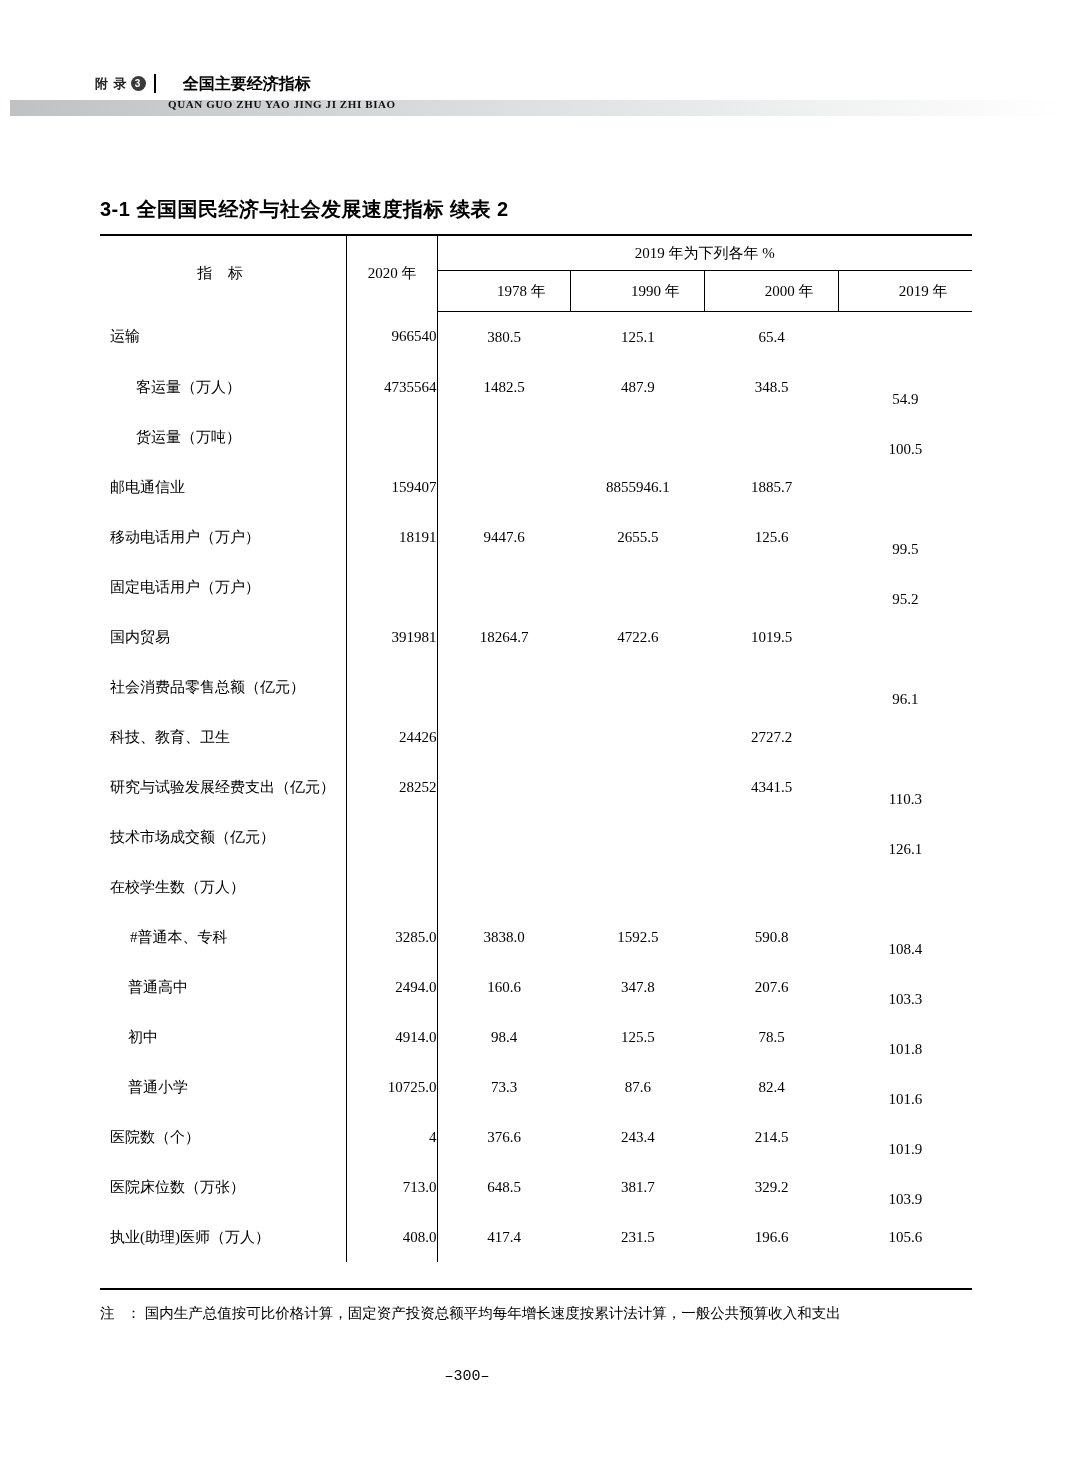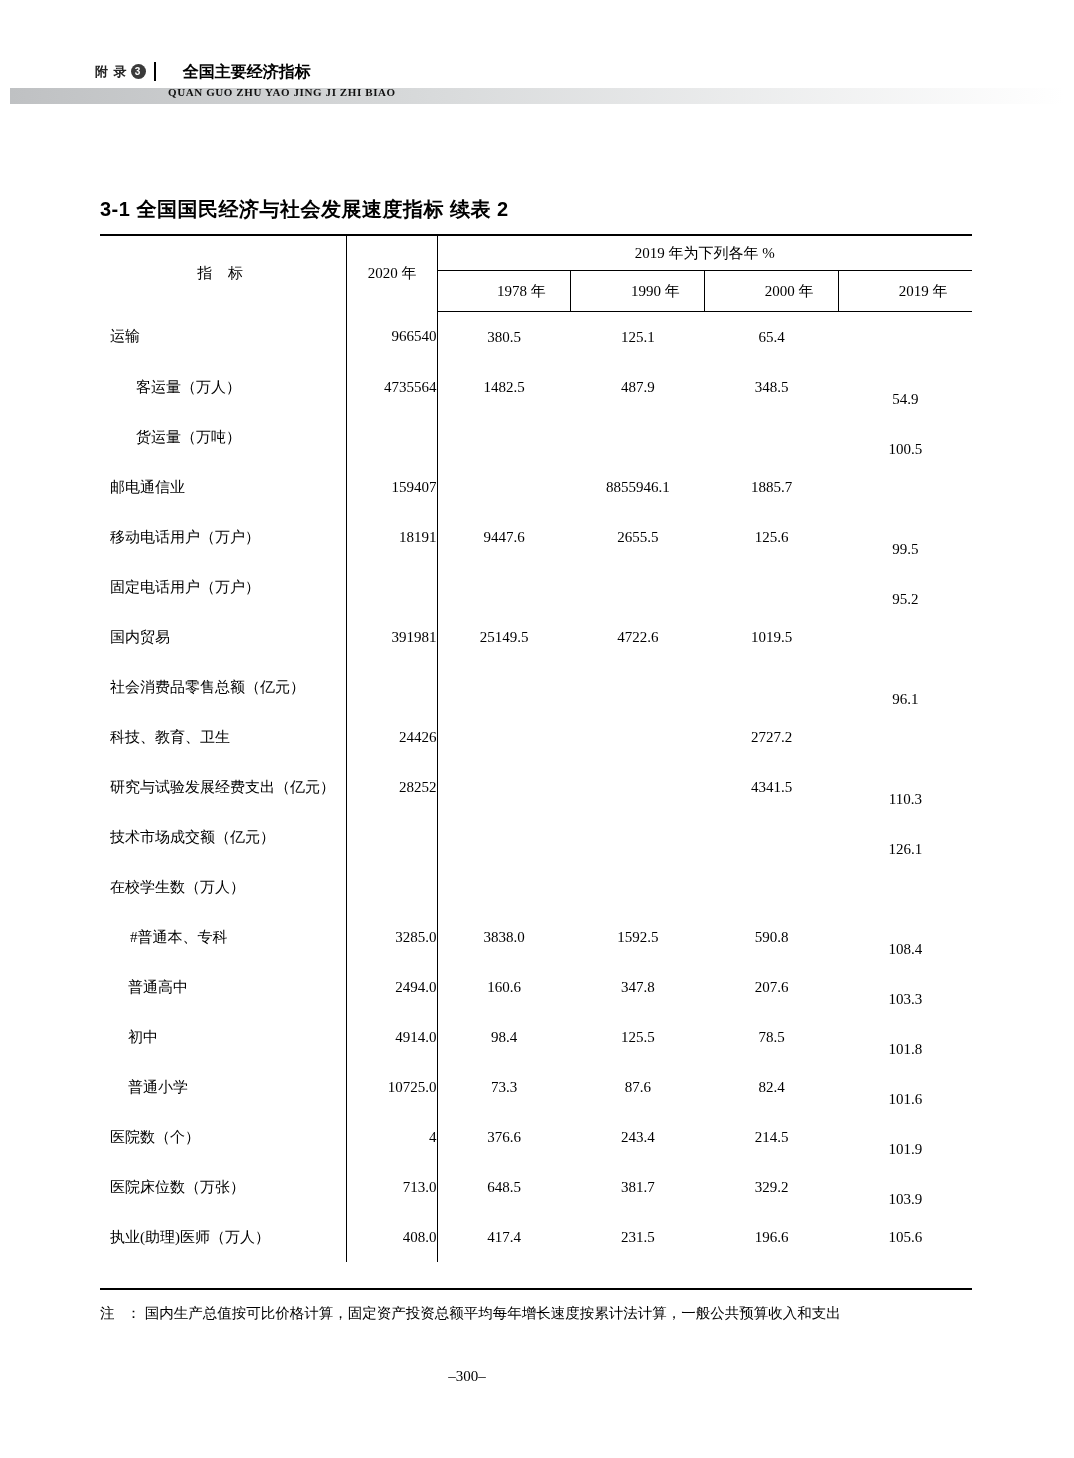--- a/index.html
+++ b/index.html
@@ -12,21 +12,21 @@
     height: 1458px;
     position: relative;
     font-family: "Liberation Serif", "DejaVu Serif", serif;
     color: #000;
     overflow: hidden;
   }
 
   
   .page-header {
     position: absolute;
-    top: 62px;
+    top: 74px;
     left: 0;
     width: 937px;
     height: 46px;
   }
   .header-band {
     position: absolute;
     left: 10px;
     top: 26px;
     width: 1054px;
     height: 16px;
@@ -190,20 +190,21 @@
   .note-line2 { padding-left: 50px; display: block; }
 
   
   .page-num {
     position: absolute;
     left: 0;
     top: 1368px;
     width: 934px;
     text-align: center;
     font-size: 15px;
+    font-family: Liberation Mono, monospace;
   }
 </style>
 </head>
 <body>
 
 <div class="page-header">
   <div class="header-band"></div>
   <div class="header-inner">
     <div class="appendix-tag">
       <span>附 录</span>
@@ -282,21 +283,21 @@
       <td class="v2020"></td>
       <td class="val"></td>
       <td class="val"></td>
       <td class="val"></td>
       <td class="val lower">95.2</td>
     </tr>
 
     <tr class="body-row">
       <td class="ind">国内贸易</td>
       <td class="v2020">391981</td>
-      <td class="val">25149.5</td>
+      <td class="val">18264.7</td>
       <td class="val">4722.6</td>
       <td class="val">1019.5</td>
       <td class="val"></td>
     </tr>
 
     <tr class="body-row">
       <td class="ind">社会消费品零售总额（亿元）</td>
       <td class="v2020"></td>
       <td class="val"></td>
       <td class="val"></td>

